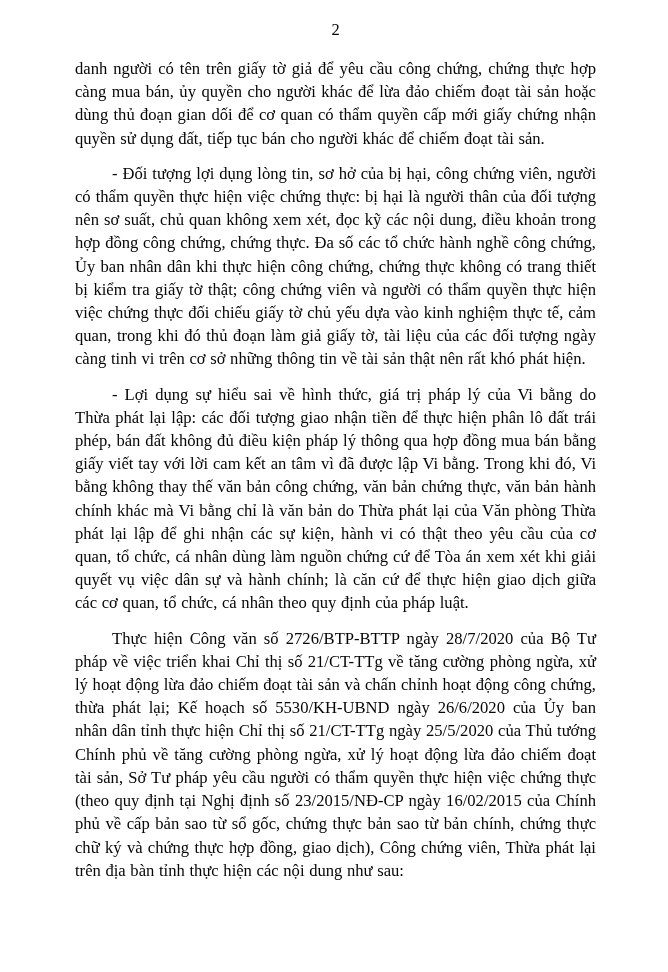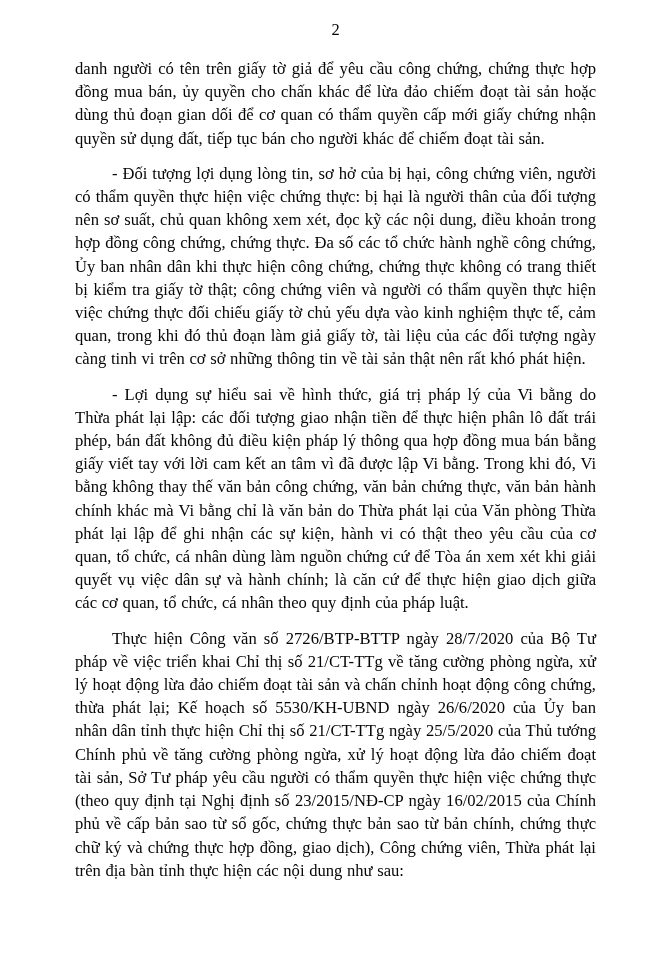--- a/index.html
+++ b/index.html
@@ -40,18 +40,18 @@
   .para.no-indent {
     text-indent: 0;
   }
 </style>
 </head>
 <body>
 
 <div class="page">
   <div class="page-number">2</div>
   <div class="content">
-    <p class="para no-indent">danh người có tên trên giấy tờ giả để yêu cầu công chứng, chứng thực hợp đồng mua bán, ủy quyền cho chấn khác để lừa đảo chiếm đoạt tài sản hoặc dùng thủ đoạn gian dối để cơ quan có thẩm quyền cấp mới giấy chứng nhận quyền sử dụng đất, tiếp tục bán cho người khác để chiếm đoạt tài sản.</p>
+    <p class="para no-indent">danh người có tên trên giấy tờ giả để yêu cầu công chứng, chứng thực hợp càng mua bán, ủy quyền cho người khác để lừa đảo chiếm đoạt tài sản hoặc dùng thủ đoạn gian dối để cơ quan có thẩm quyền cấp mới giấy chứng nhận quyền sử dụng đất, tiếp tục bán cho người khác để chiếm đoạt tài sản.</p>
     <p class="para">- Đối tượng lợi dụng lòng tin, sơ hở của bị hại, công chứng viên, người có thẩm quyền thực hiện việc chứng thực: bị hại là người thân của đối tượng nên sơ suất, chủ quan không xem xét, đọc kỹ các nội dung, điều khoản trong hợp đồng công chứng, chứng thực. Đa số các tổ chức hành nghề công chứng, Ủy ban nhân dân khi thực hiện công chứng, chứng thực không có trang thiết bị kiểm tra giấy tờ thật; công chứng viên và người có thẩm quyền thực hiện việc chứng thực đối chiếu giấy tờ chủ yếu dựa vào kinh nghiệm thực tế, cảm quan, trong khi đó thủ đoạn làm giả giấy tờ, tài liệu của các đối tượng ngày càng tinh vi trên cơ sở những thông tin về tài sản thật nên rất khó phát hiện.</p>
     <p class="para">- Lợi dụng sự hiểu sai về hình thức, giá trị pháp lý của Vi bằng do Thừa phát lại lập: các đối tượng giao nhận tiền để thực hiện phân lô đất trái phép, bán đất không đủ điều kiện pháp lý thông qua hợp đồng mua bán bằng giấy viết tay với lời cam kết an tâm vì đã được lập Vi bằng. Trong khi đó, Vi bằng không thay thế văn bản công chứng, văn bản chứng thực, văn bản hành chính khác mà Vi bằng chỉ là văn bản do Thừa phát lại của Văn phòng Thừa phát lại lập để ghi nhận các sự kiện, hành vi có thật theo yêu cầu của cơ quan, tổ chức, cá nhân dùng làm nguồn chứng cứ để Tòa án xem xét khi giải quyết vụ việc dân sự và hành chính; là căn cứ để thực hiện giao dịch giữa các cơ quan, tổ chức, cá nhân theo quy định của pháp luật.</p>
     <p class="para">Thực hiện Công văn số 2726/BTP-BTTP ngày 28/7/2020 của Bộ Tư pháp về việc triển khai Chỉ thị số 21/CT-TTg về tăng cường phòng ngừa, xử lý hoạt động lừa đảo chiếm đoạt tài sản và chấn chỉnh hoạt động công chứng, thừa phát lại; Kế hoạch số 5530/KH-UBND ngày 26/6/2020 của Ủy ban nhân dân tỉnh thực hiện Chỉ thị số 21/CT-TTg ngày 25/5/2020 của Thủ tướng Chính phủ về tăng cường phòng ngừa, xử lý hoạt động lừa đảo chiếm đoạt tài sản, Sở Tư pháp yêu cầu người có thẩm quyền thực hiện việc chứng thực (theo quy định tại Nghị định số 23/2015/NĐ-CP ngày 16/02/2015 của Chính phủ về cấp bản sao từ sổ gốc, chứng thực bản sao từ bản chính, chứng thực chữ ký và chứng thực hợp đồng, giao dịch), Công chứng viên, Thừa phát lại trên địa bàn tỉnh thực hiện các nội dung như sau:</p>
   </div>
 </div>
 
 </body></html>

